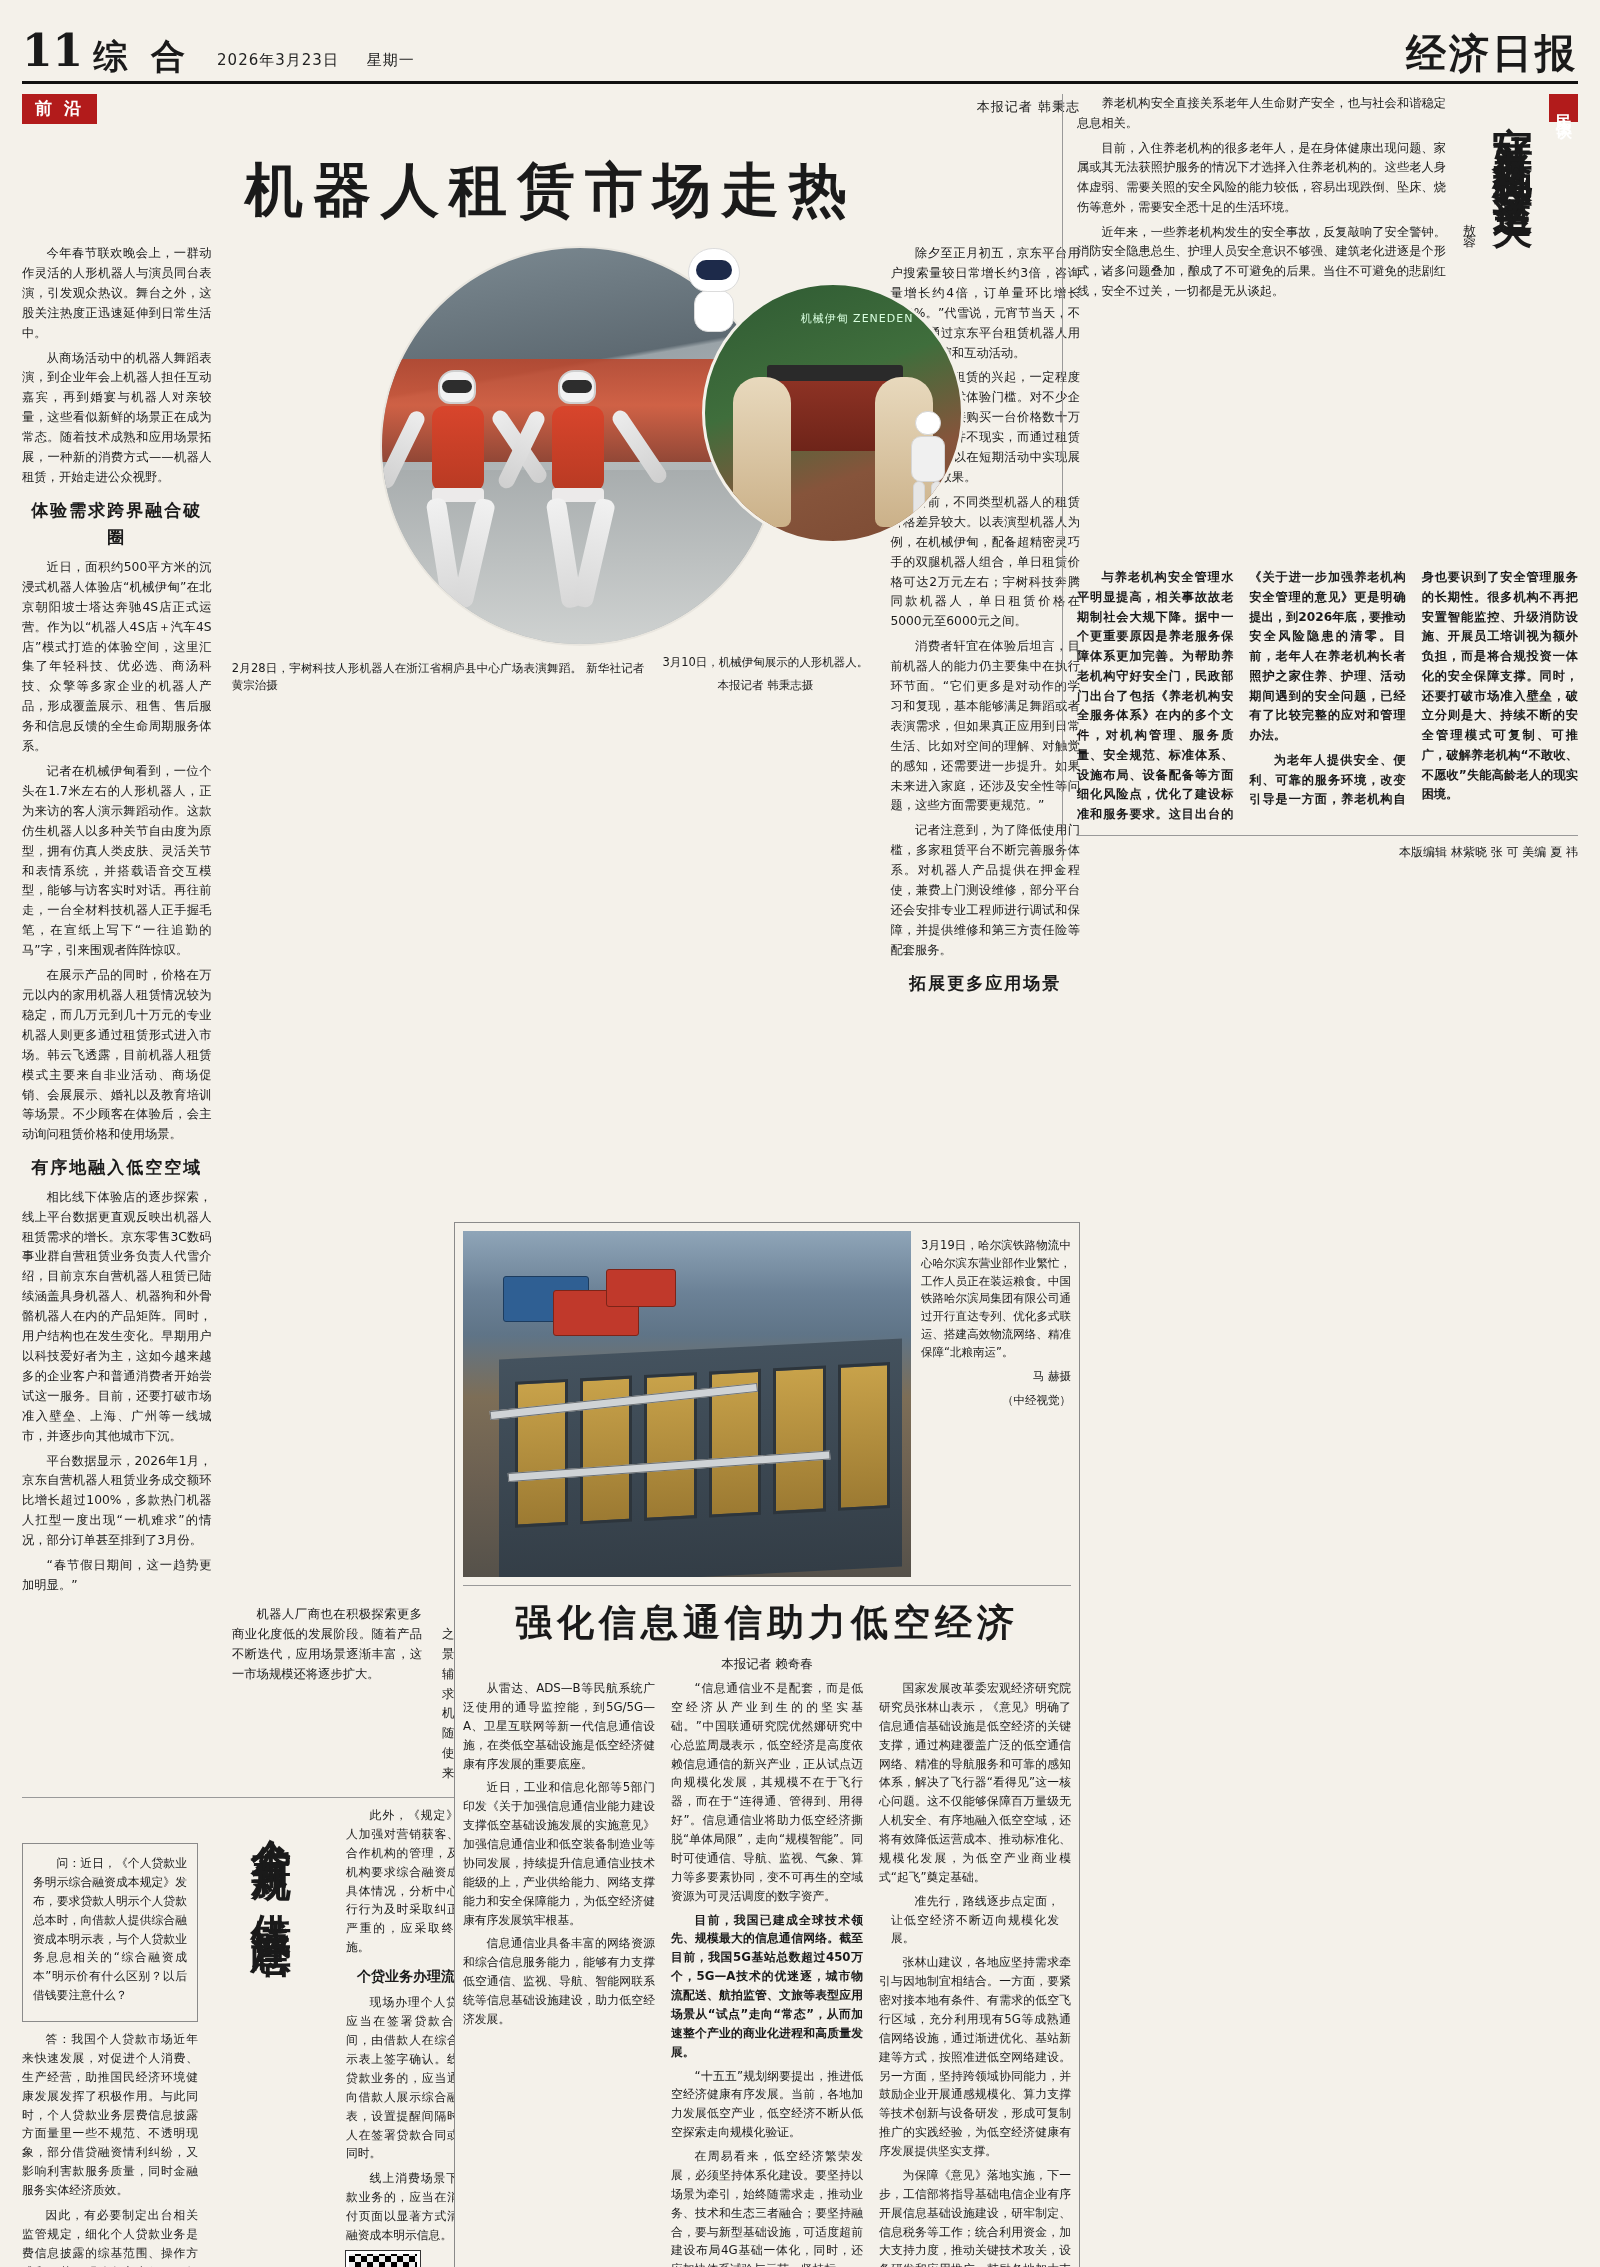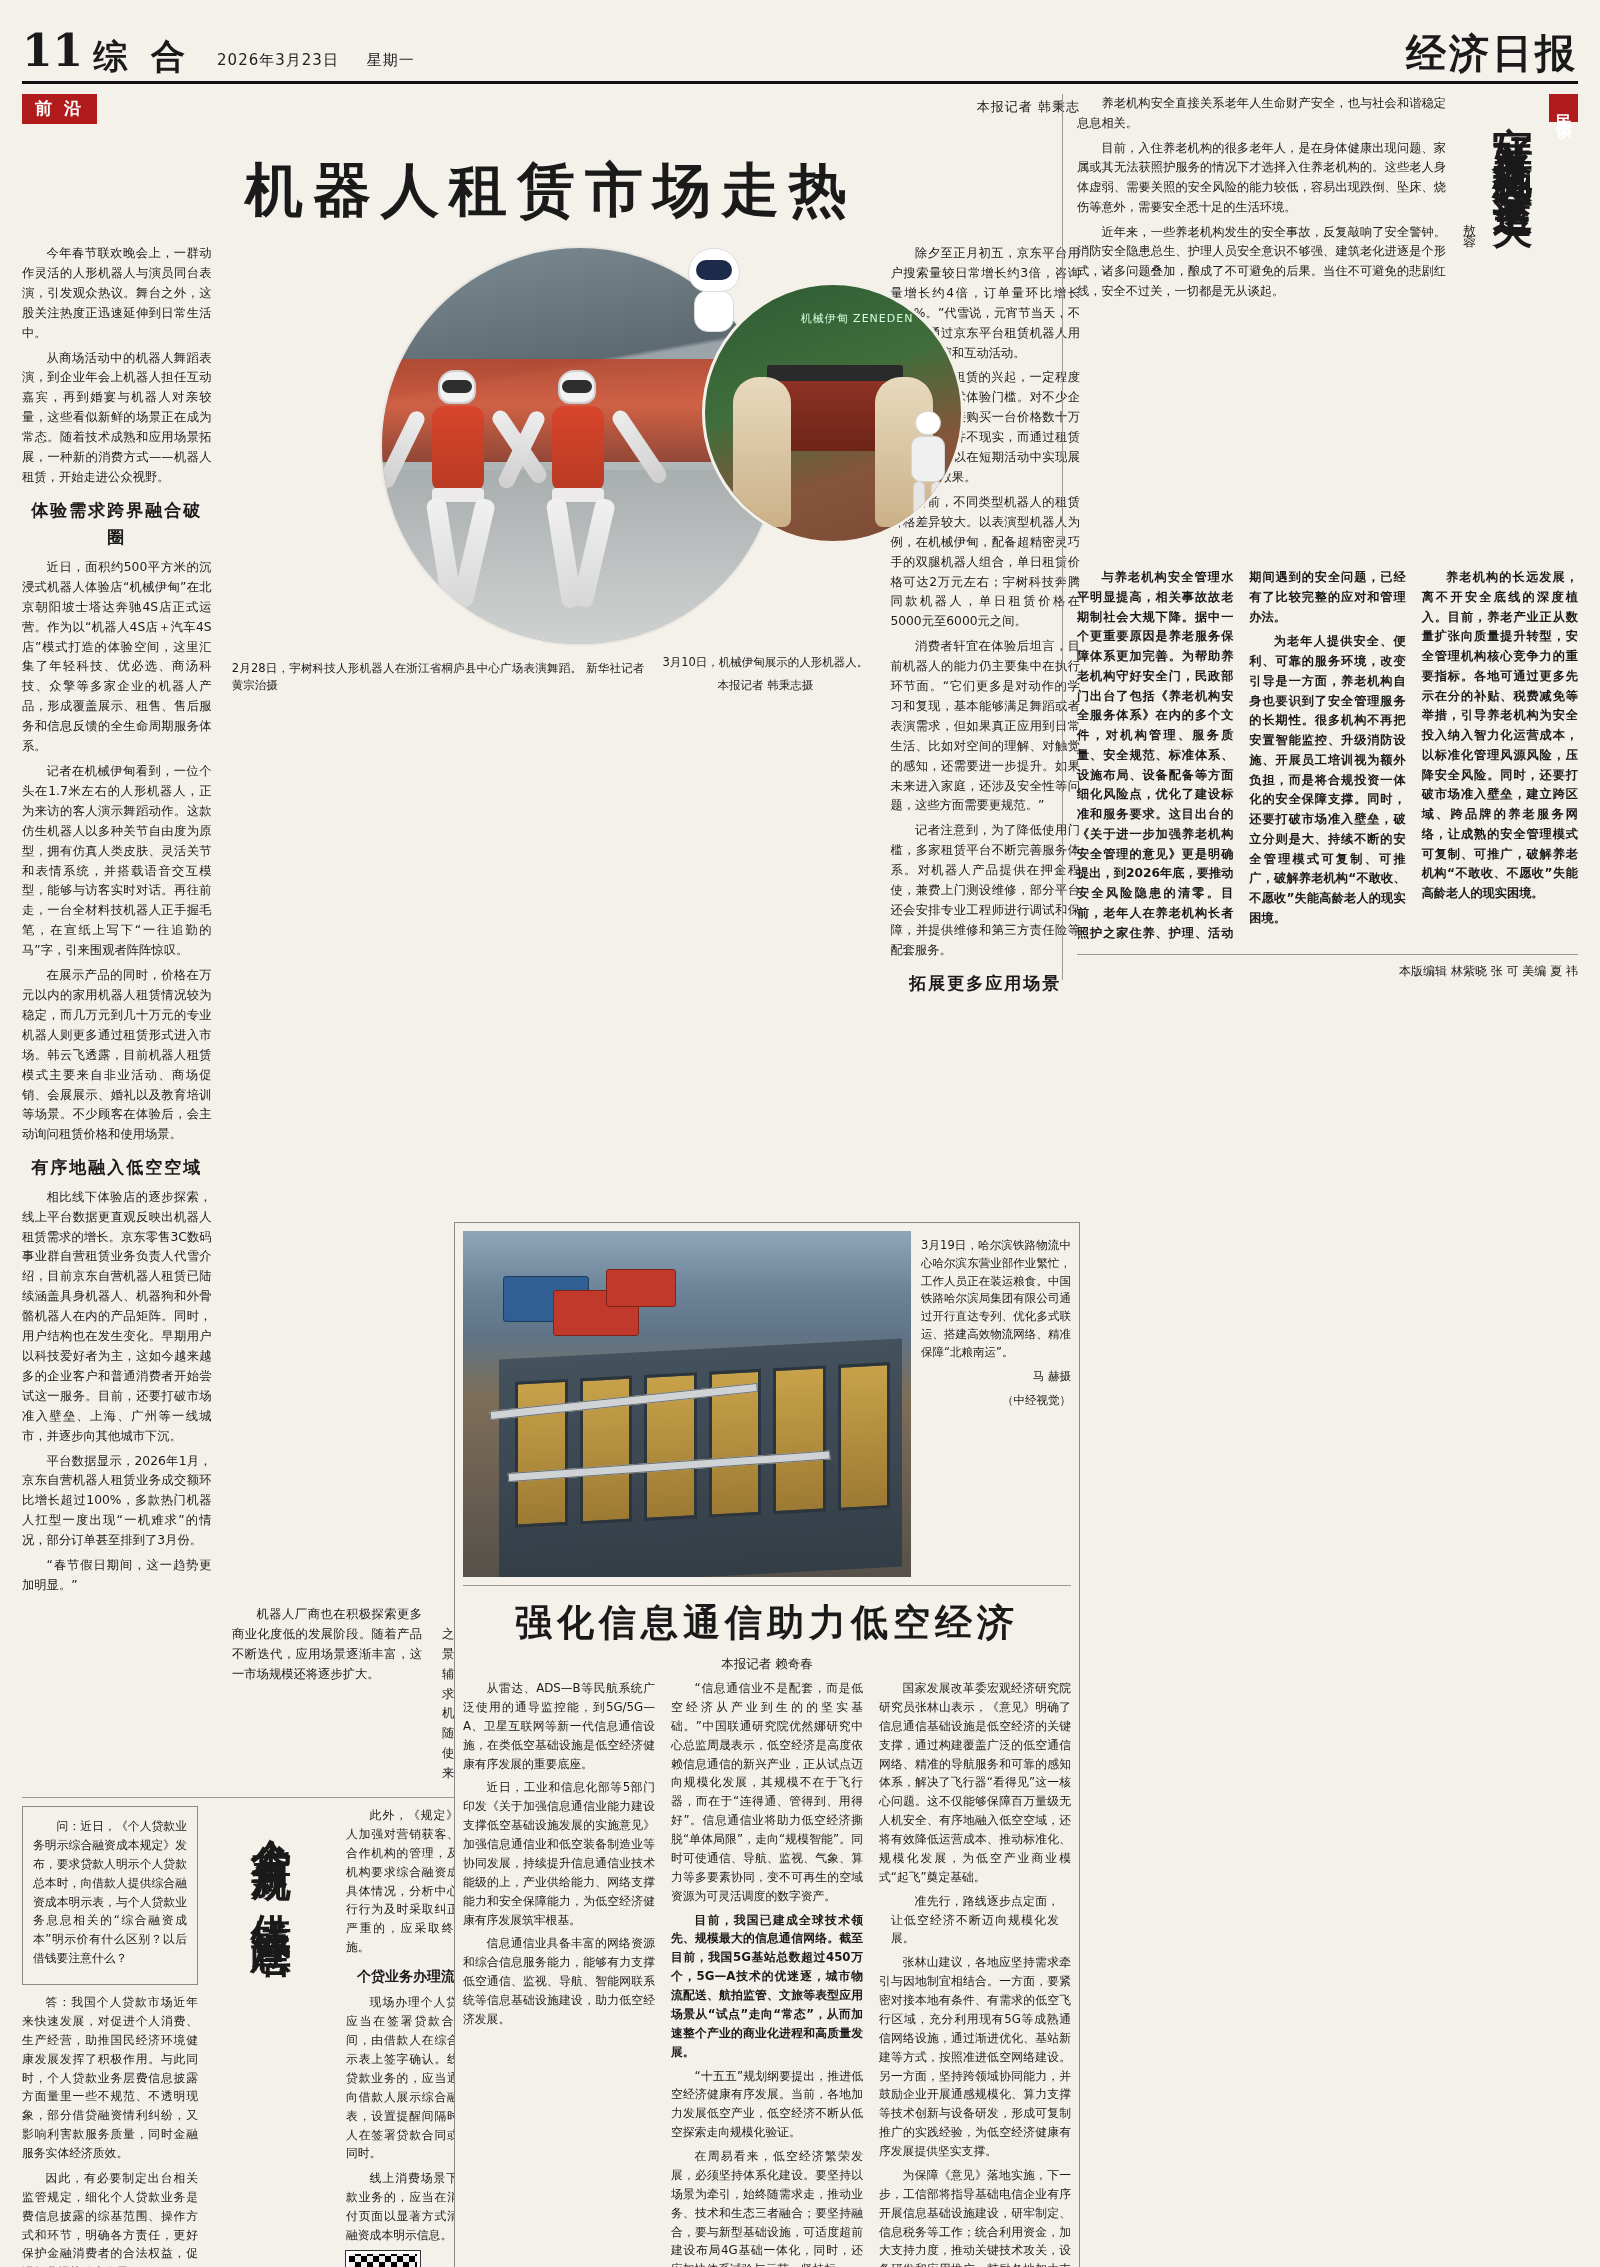--- a/index.html
+++ b/index.html
@@ -279,20 +279,21 @@
     letter-spacing: 3px;
     margin-top: 120px;
   }
   
   .qa-box {
     border: 1px solid #8a8a8a;
     padding: 10px;
     font-size: 11.8px;
     line-height: 1.6;
     text-align: justify;
+    margin-top: 37px;
   }
   .qa-box p { margin: 0 0 6px; text-indent: 2em;}
   .qa-h {
     font-weight: bold; font-size: 14px; text-indent: 0 !important;
     font-family:"DejaVu Serif","Liberation Serif",serif;
   }
   .vert-headline-big {
     writing-mode: vertical-rl;
     font-family: "DejaVu Serif", "Liberation Serif", serif;
     font-size: 40px;
@@ -478,21 +479,20 @@
           <p style="margin:0 0 5px;text-indent:2em;">近年来，一些养老机构发生的安全事故，反复敲响了安全警钟。消防安全隐患总生、护理人员安全意识不够强、建筑老化进逐是个形式，诸多问题叠加，酿成了不可避免的后果。当住不可避免的悲剧红线，安全不过关，一切都是无从谈起。</p>
         </div>
         <div class="vert-author">敖 蓉</div>
         <div class="vert-title big-v">守好养老机构安全这道关</div>
         <div class="minsheng-tag">民生谈</div>
       </div>
 
       <div class="right-cols" style="margin-top:4px;">
         <p>与养老机构安全管理水平明显提高，相关事故故老期制社会大规下降。据中一个更重要原因是养老服务保障体系更加完善。为帮助养老机构守好安全门，民政部门出台了包括《养老机构安全服务体系》在内的多个文件，对机构管理、服务质量、安全规范、标准体系、设施布局、设备配备等方面细化风险点，优化了建设标准和服务要求。这目出台的《关于进一步加强养老机构安全管理的意见》更是明确提出，到2026年底，要推动安全风险隐患的清零。目前，老年人在养老机构长者照护之家住养、护理、活动期间遇到的安全问题，已经有了比较完整的应对和管理办法。</p>
         <p>为老年人提供安全、便利、可靠的服务环境，改变引导是一方面，养老机构自身也要识到了安全管理服务的长期性。很多机构不再把安置智能监控、升级消防设施、开展员工培训视为额外负担，而是将合规投资一体化的安全保障支撑。同时，还要打破市场准入壁垒，破立分则是大、持续不断的安全管理模式可复制、可推广，破解养老机构“不敢收、不愿收”失能高龄老人的现实困境。</p>
-        <p>养老机构的长远发展，离不开安全底线的深度植入。目前，养老产业正从数量扩张向质量提升转型，安全管理机构核心竞争力的重要指标。各地可通过更多先示在分的补贴、税费减免等举措，引导养老机构为安全投入纳入智力化运营成本，以标准化管理风源风险，压降安全风险。同时，还要打破市场准入壁垒，建立跨区域、跨品牌的养老服务网络，让成熟的安全管理模式可复制、可推广，破解养老机构“不敢收、不愿收”失能高龄老人的现实困境。</p>
       </div>
 
       <div class="editor-line">本版编辑 林紫晓 张 可 美编 夏 祎</div>
     </div>
 
     <div class="feature-box">
       <div style="display:flex;gap:10px;">
         <div class="feature-photo" style="flex:1;">
           <div class="ship-hold">
             <div class="hold-cell" style="left:4%;"></div>

